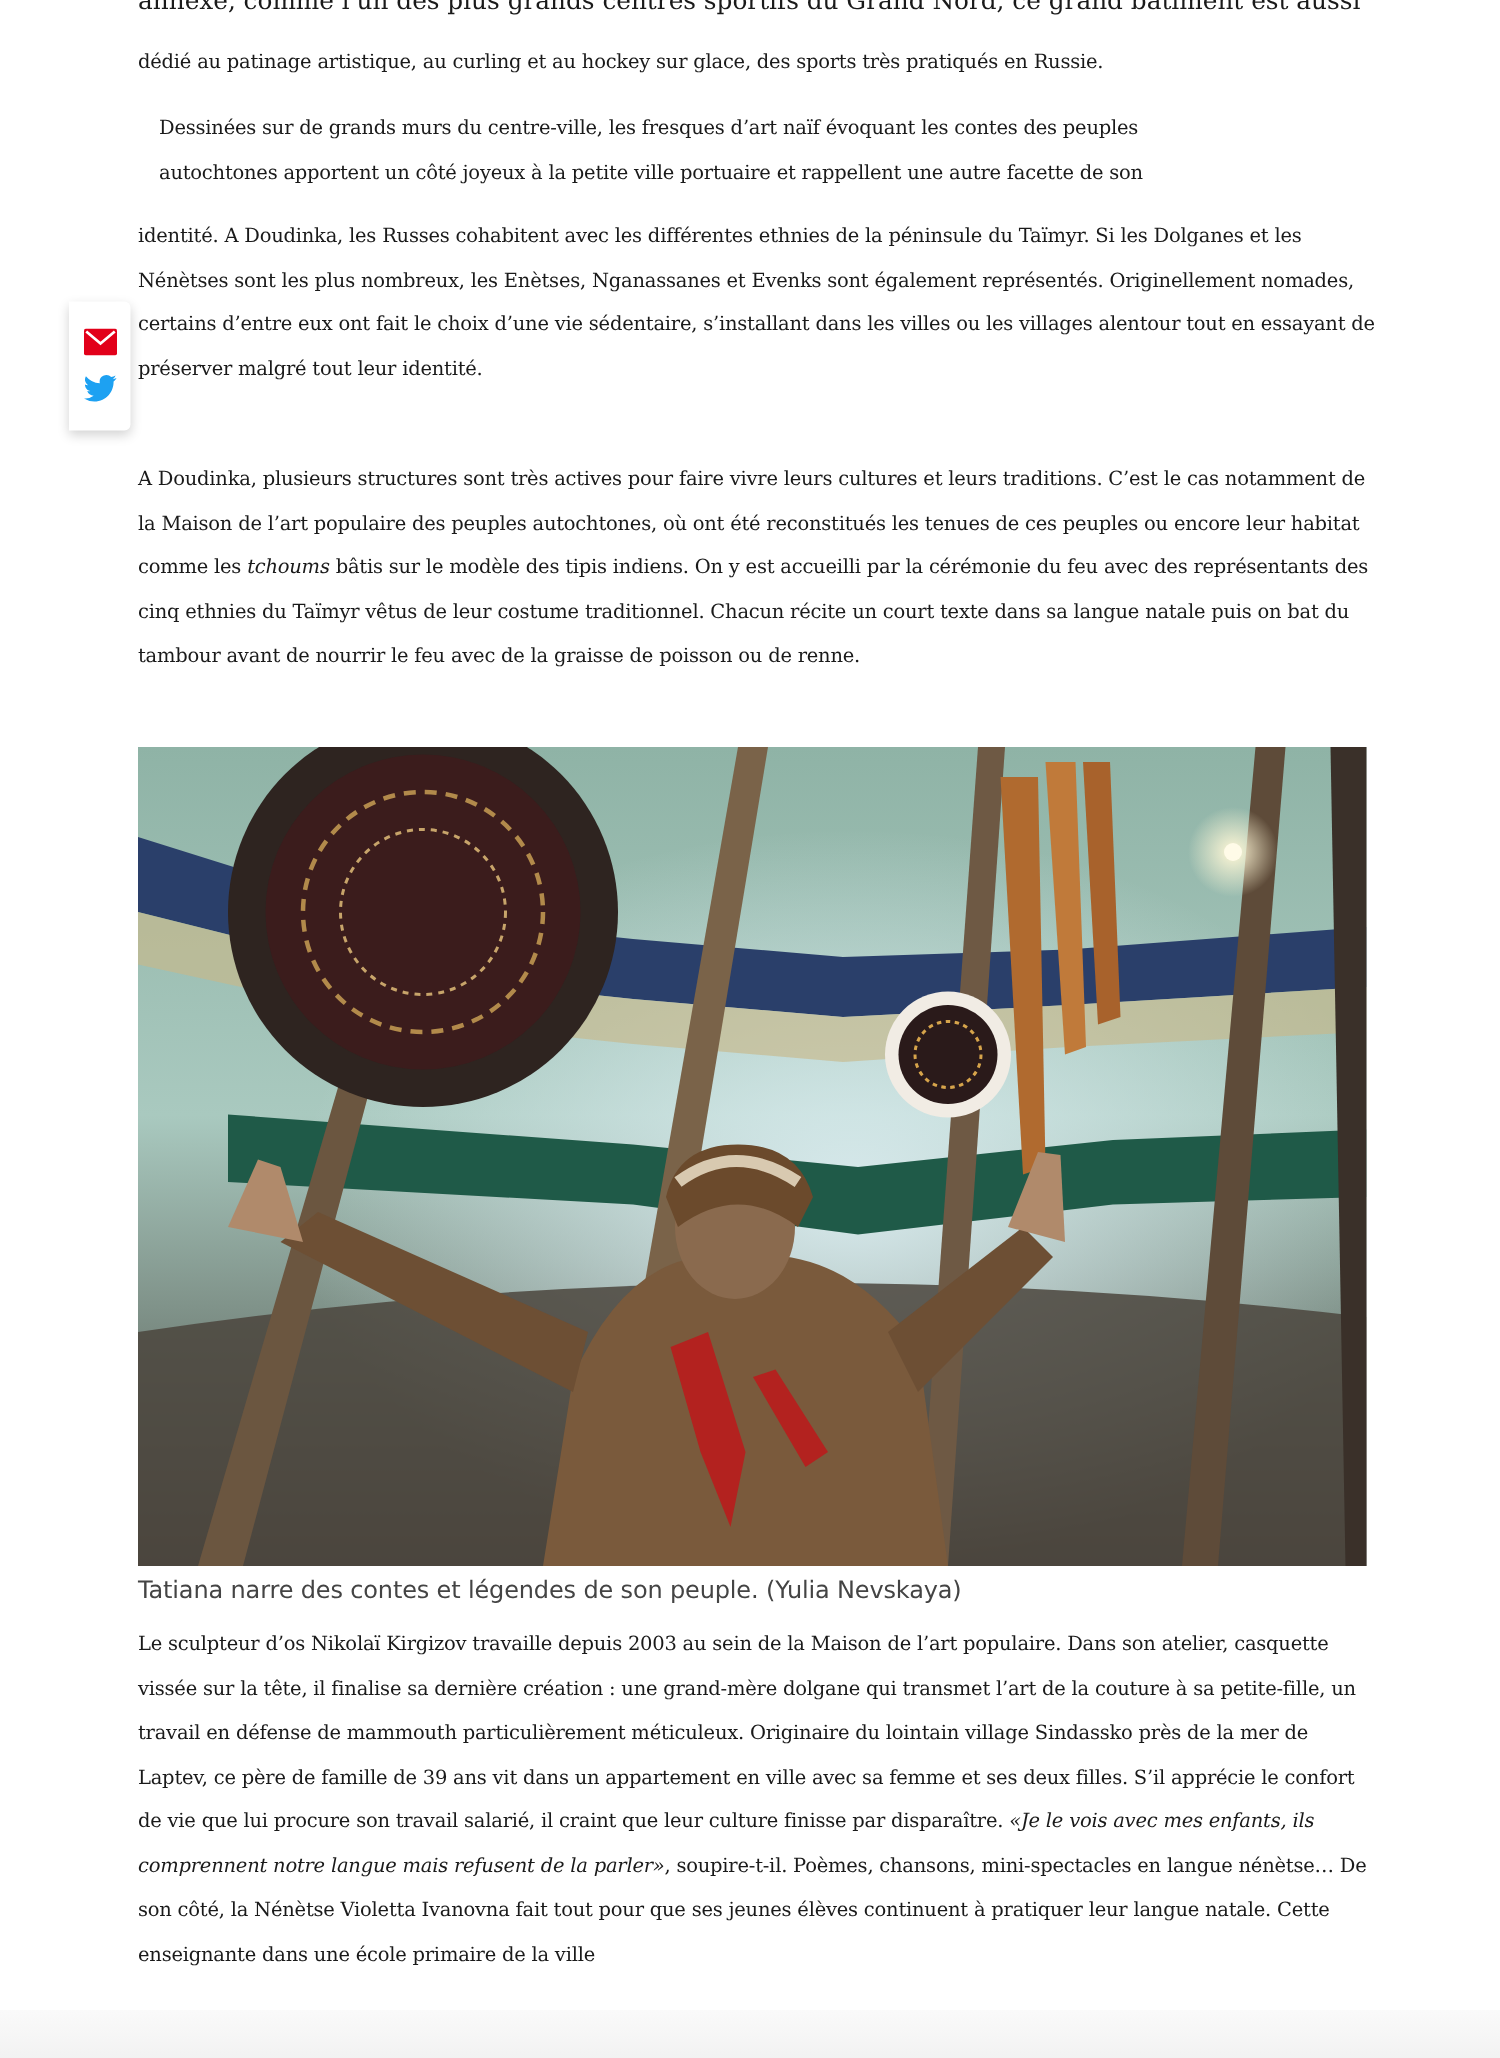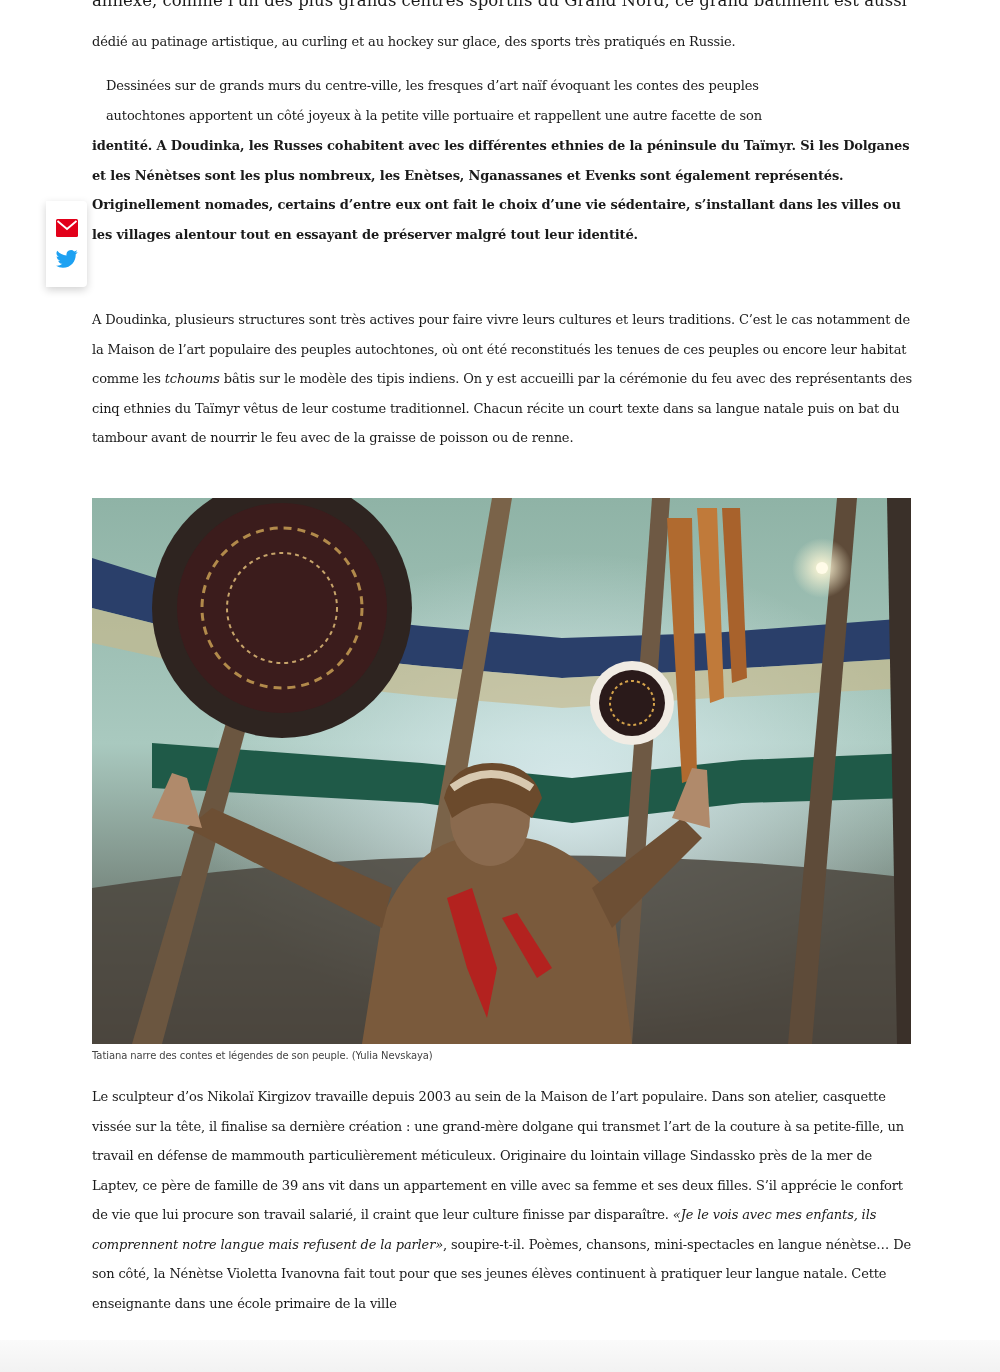--- a/index.html
+++ b/index.html
@@ -28,40 +28,40 @@
       color: #1a1a1a;
     }
     p.para {
       margin: 0;
       font-size: 13px;
       line-height: 29.5px;
       letter-spacing: -0.15px;
     }
     .p1 { position: absolute; left: 92px; top: 27px; width: 830px; }
     .p2 { position: absolute; left: 106px; top: 71px; width: 830px; }
-    .p2b { position: absolute; left: 92px; top: 131px; width: 830px; font-weight: bold; }
+    .p2b { position: absolute; left: 92px; top: 143px; width: 830px; }
     .p3 { position: absolute; left: 92px; top: 305px; width: 830px; }
     .p4 { position: absolute; left: 92px; top: 1082px; width: 830px; }
     em { font-style: italic; }
 
     .photo {
       position: absolute;
       left: 92px;
       top: 498px;
       width: 819px;
       height: 546px;
       overflow: hidden;
       background: #3b3630;
     }
     .caption {
       position: absolute;
       left: 92px;
       top: 1050px;
       font-family: "DejaVu Sans", "Liberation Sans", sans-serif;
-      font-size: 10px;
+      font-size: 16px;
       color: #444;
       letter-spacing: -0.1px;
     }
 
     .share-bar {
       position: absolute;
       left: 46px;
       top: 201px;
       width: 41px;
       height: 86px;

